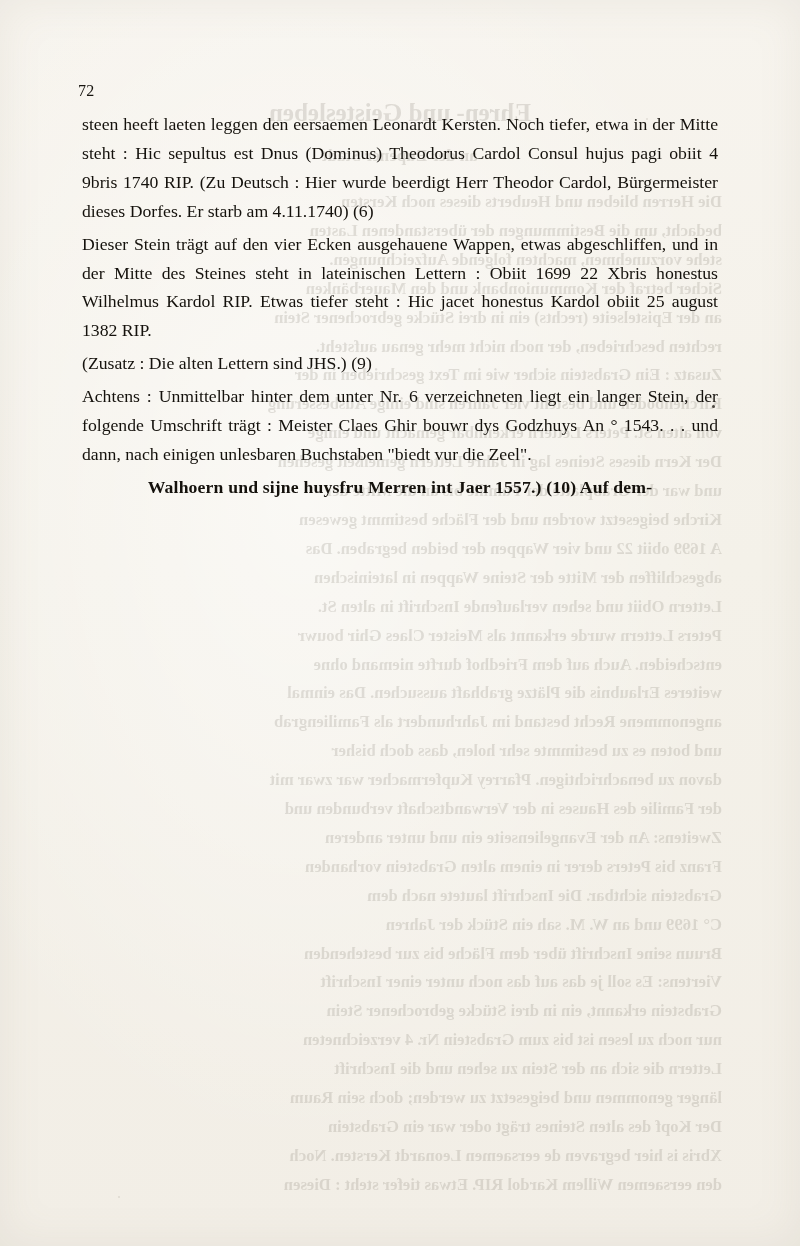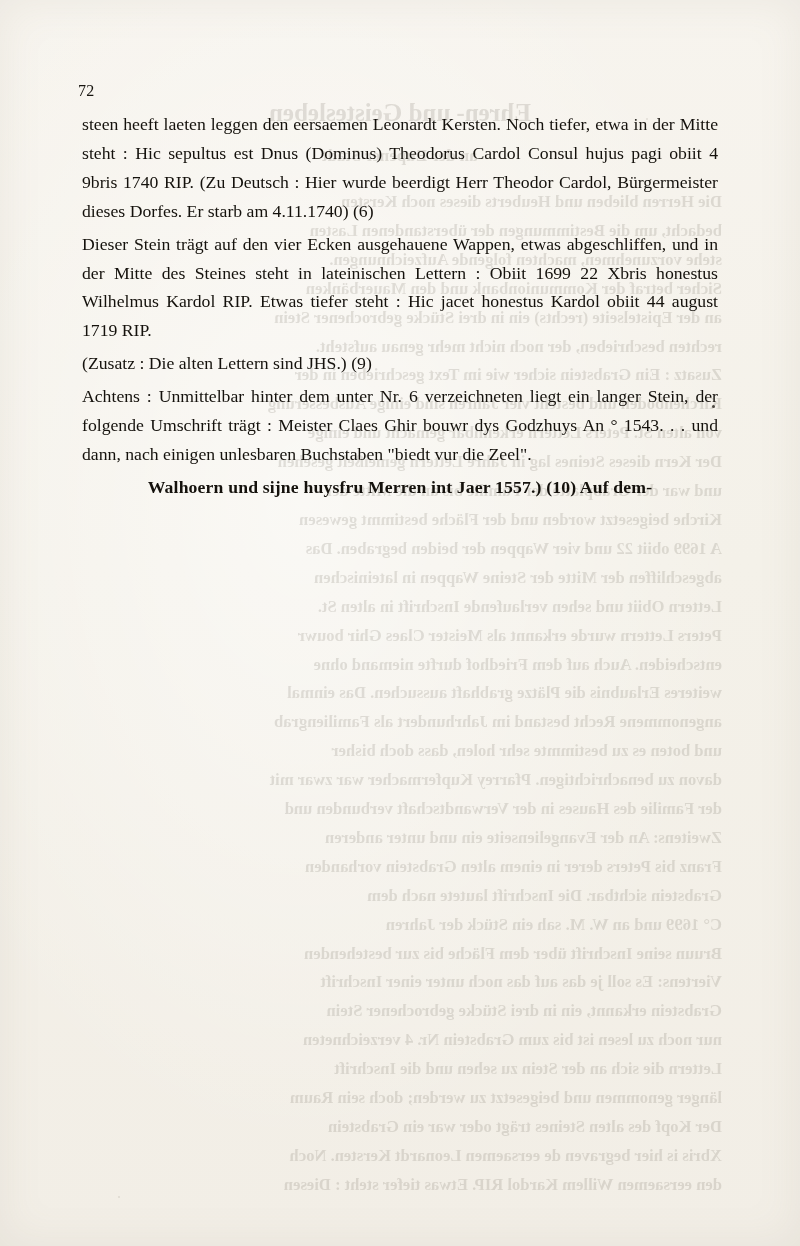--- a/index.html
+++ b/index.html
@@ -169,21 +169,21 @@
         </div>
     </div>
   </div>
 
   <div class="paper-edge"></div>
 
   <div class="content">
     <div class="folio">72</div>
     <div class="body-text" id="body-text">
         <p>steen heeft laeten leggen den eersaemen Leonardt Kersten. Noch tiefer, etwa in der Mitte steht : Hic sepultus est Dnus (Dominus) Theodorus Cardol Consul hujus pagi obiit 4 9bris 1740 RIP. (Zu Deutsch : Hier wurde beerdigt Herr Theodor Cardol, Bürgermeister dieses Dorfes. Er starb am 4.11.1740) (6)</p>
-        <p>Dieser Stein trägt auf den vier Ecken ausgehauene Wappen, etwas abgeschliffen, und in der Mitte des Steines steht in lateinischen Lettern : Obiit 1699 22 Xbris honestus Wilhelmus Kardol RIP. Etwas tiefer steht : Hic jacet honestus Kardol obiit 44 august 1719 RIP.</p>
+        <p>Dieser Stein trägt auf den vier Ecken ausgehauene Wappen, etwas abgeschliffen, und in der Mitte des Steines steht in lateinischen Lettern : Obiit 1699 22 Xbris honestus Wilhelmus Kardol RIP. Etwas tiefer steht : Hic jacet honestus Kardol obiit 25 august 1382 RIP.</p>
         <p>(Zusatz : Die alten Lettern sind JHS.) (9)</p>
         <p>Achtens : Unmittelbar hinter dem unter Nr. 6 verzeichneten liegt ein langer Stein, der folgende Umschrift trägt : Meister Claes Ghir bouwr dys Godzhuys An ° 1543. . . und dann, nach einigen unlesbaren Buchstaben "biedt vur die Zeel".</p>
         <p class="heavy">Walhoern und sijne huysfru Merren int Jaer 1557.) (10) Auf dem-</p>
       </div>
   </div>
 
   <div class="ink-dot" style="left:712px; top:405px;"></div>
   <div class="speck" style="left:118px; top:1196px; width:2px; height:2px;"></div>
   <div class="speck" style="left:646px; top:118px; width:2px; height:2px;"></div>
 

